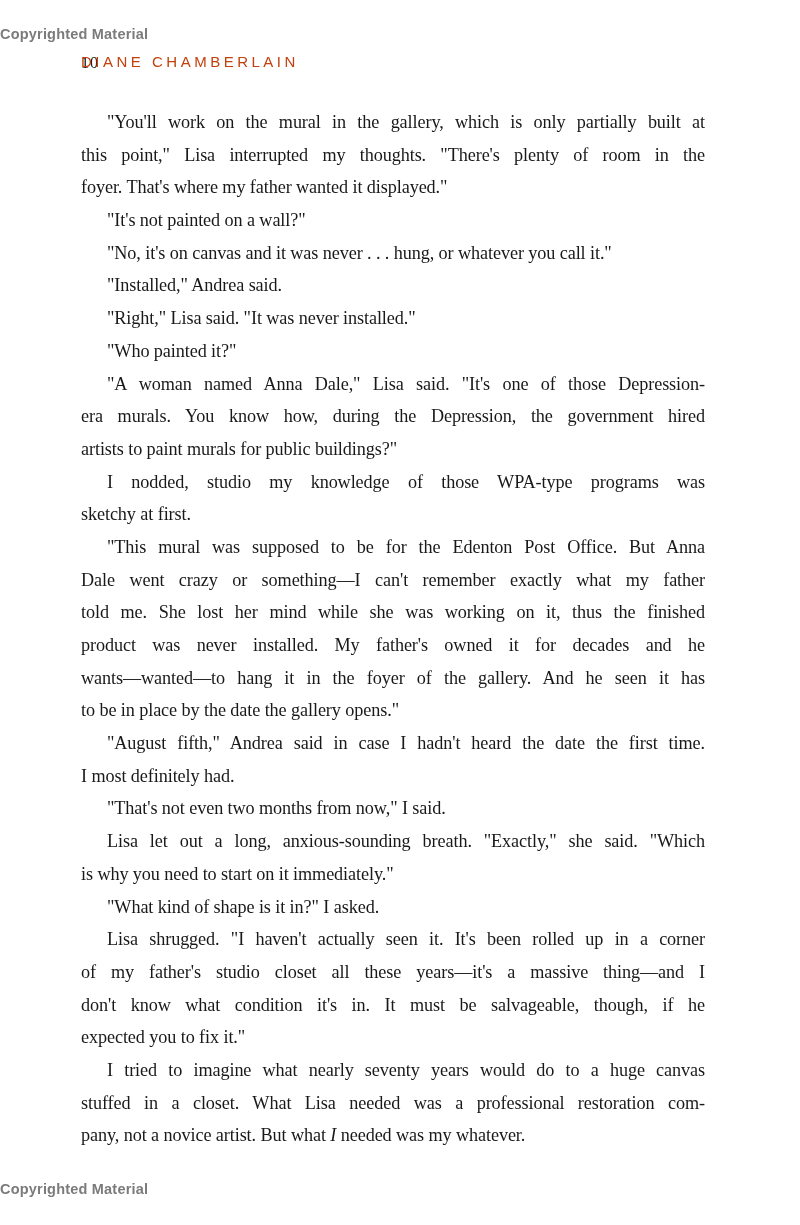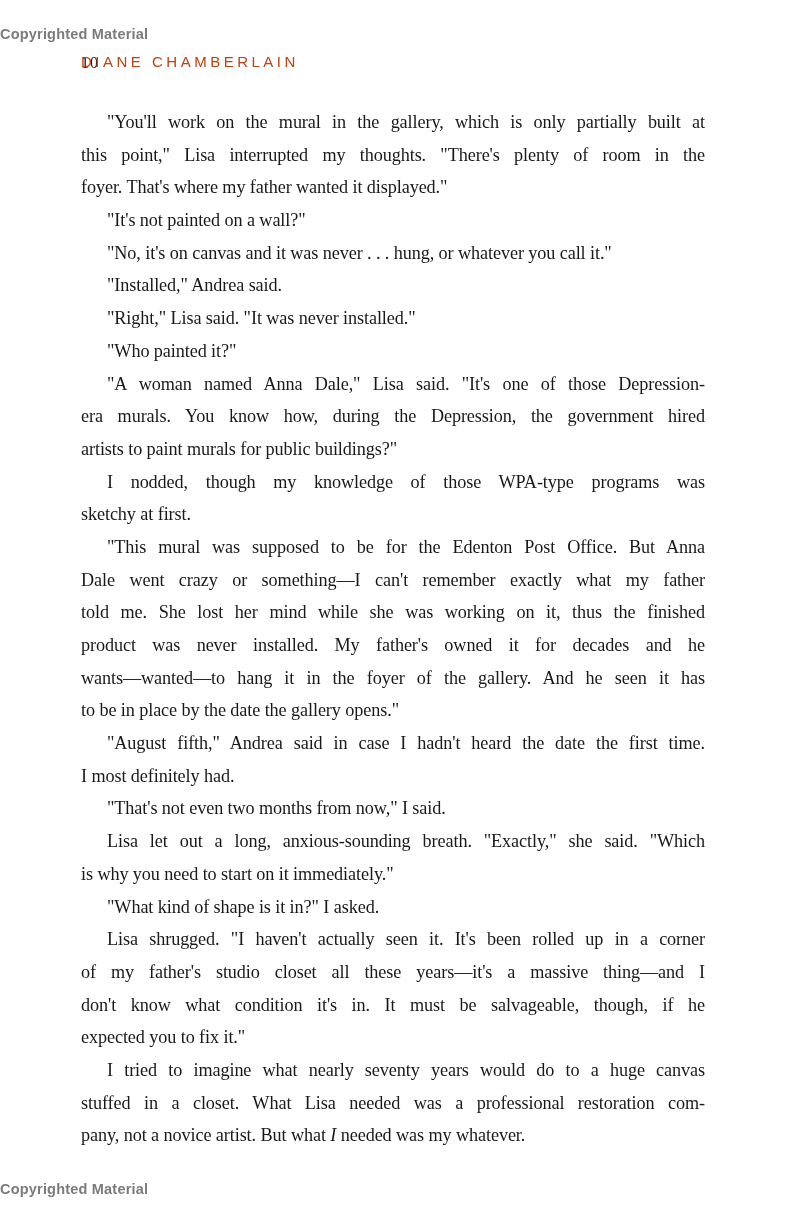--- a/index.html
+++ b/index.html
@@ -86,21 +86,21 @@
       </div>
       <div class="para">
         <div class="line first last"><span>"Who painted it?"</span></div>
       </div>
       <div class="para">
         <div class="line first"><span>"A woman named Anna Dale," Lisa said. "It's one of those Depression-</span></div>
         <div class="line"><span>era murals. You know how, during the Depression, the government hired</span></div>
         <div class="line last"><span>artists to paint murals for public buildings?"</span></div>
       </div>
       <div class="para">
-        <div class="line first"><span>I nodded, though my knowledge of those WPA-type programs was</span></div>
+        <div class="line first"><span>I nodded, studio my knowledge of those WPA-type programs was</span></div>
         <div class="line last"><span>sketchy at first.</span></div>
       </div>
       <div class="para">
         <div class="line first"><span>"This mural was supposed to be for the Edenton Post Office. But Anna</span></div>
         <div class="line"><span>Dale went crazy or something—I can't remember exactly what my father</span></div>
         <div class="line"><span>told me. She lost her mind while she was working on it, thus the finished</span></div>
         <div class="line"><span>product was never installed. My father's owned it for decades and he</span></div>
         <div class="line"><span>wants—wanted—to hang it in the foyer of the gallery. And he seen it has</span></div>
         <div class="line last"><span>to be in place by the date the gallery opens."</span></div>
       </div>

